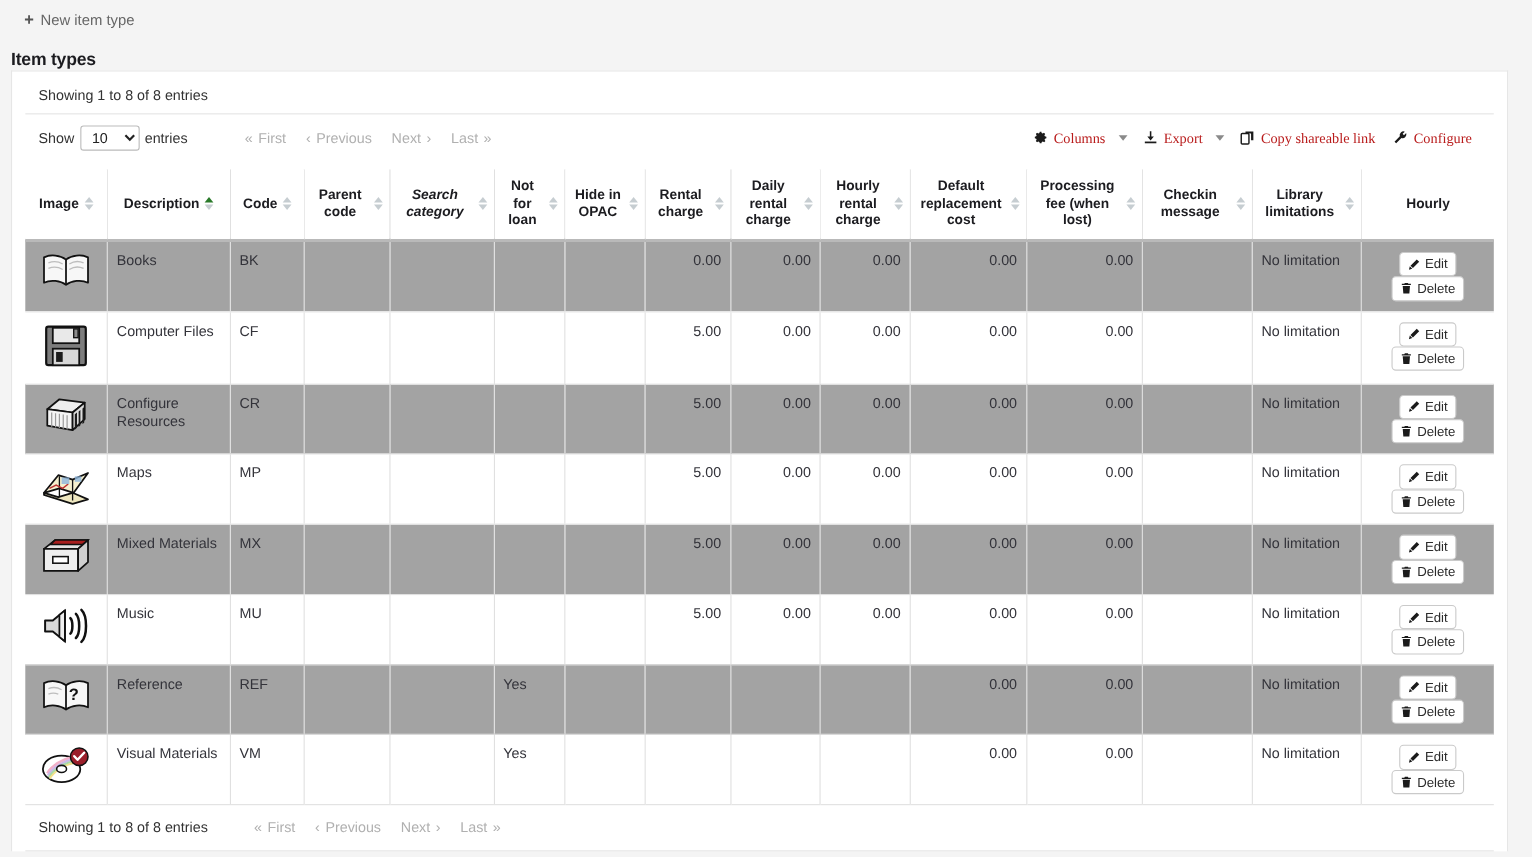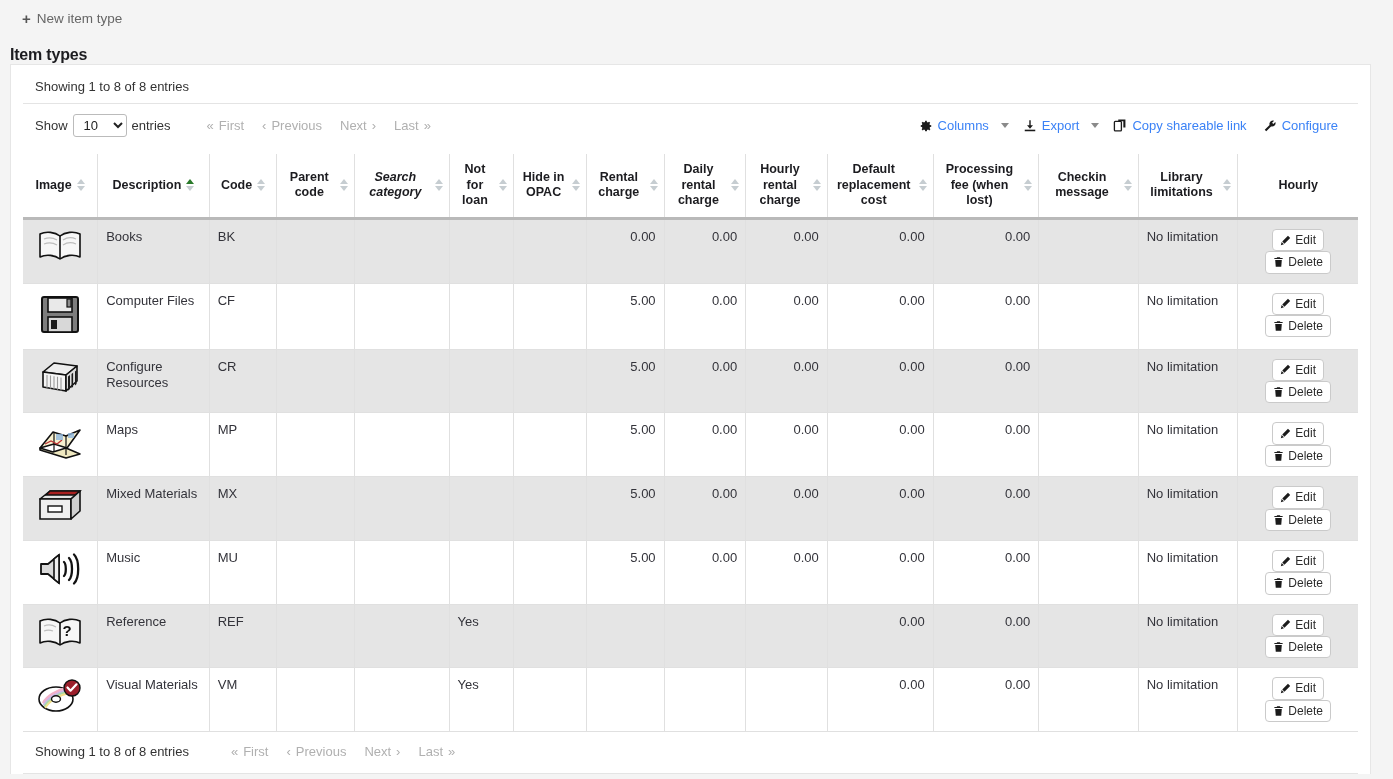--- a/index.html
+++ b/index.html
@@ -61,21 +61,21 @@
     color: #333;
     border-bottom: 1px solid #e4e4e4;
   }
 
   
   #dt-controls {
     display: flex;
     align-items: center;
     padding: 10px 12px 8px 12px;
     margin: 0 12px;
-    gap: 0;
+    gap: 16px;
     font-size: 13px;
   }
   .dt-length { display: flex; align-items: center; gap: 5px; color:#333; }
   .dt-length select {
     font-family: "Liberation Sans", sans-serif;
     font-size: 13px;
     padding: 2px 4px 2px 6px;
     height: 23px;
     border: 1px solid #bbbbbb;
     border-radius: 3px;
@@ -106,25 +106,25 @@
   }
   .clear-filter {
     display: inline-flex; align-items: center; gap: 5px;
     color: #b4b4b4; margin-left: 8px; white-space: nowrap;
   }
   .dt-buttons {
     display: flex; align-items: center; gap: 0;
     margin-left: auto;
   }
   .dt-btn {
-    display: inline-flex; align-items: flex-end; gap: 5px;
+    display: inline-flex; align-items: flex-start; gap: 5px;
     padding: 2px 8px;
-    color: #3b82f6; cursor: pointer; white-space: nowrap;
+    color: #b91c1c; cursor: pointer; white-space: nowrap;
     background: none; border: none;
-    font-family: Liberation Sans, sans-serif;
+    font-family: Liberation Serif, serif;
     font-size: 13px;
   }
   .caret-dn {
     display: inline-block;
     width: 0; height: 0;
     border-left: 4px solid transparent;
     border-right: 4px solid transparent;
     border-top: 5px solid #8a8a8a;
     margin-left: 4px; margin-right: 6px;
   }
@@ -161,21 +161,21 @@
 
   #itemtypes tbody td {
     border-left: 1px solid #e0e0e0;
     border-bottom: 1px solid #e0e0e0;
     padding: 9px 8px;
     vertical-align: top;
     color: #33333a;
     line-height: 1.3;
   }
   #itemtypes tbody td:first-child { border-left: none; }
-  #itemtypes tbody tr.odd td { background: #e5e5e5; margin-top: 24px; }
+  #itemtypes tbody tr.odd td { background: #a3a3a3; margin-top: 24px; }
   #itemtypes tbody tr.even td { background: #ffffff; }
 
   td.c-image { text-align: center; vertical-align: top; padding-top: 8px; height: 57px; }
   td.c-code { color: #226622; font-weight: normal; }
   td.num { text-align: right; }
   td.c-actions { text-align: center; vertical-align: top; padding-top: 8px; }
 
   .btn-sm {
     display: inline-flex; align-items: center; gap: 4px;
     border: 1px solid #cacaca;

